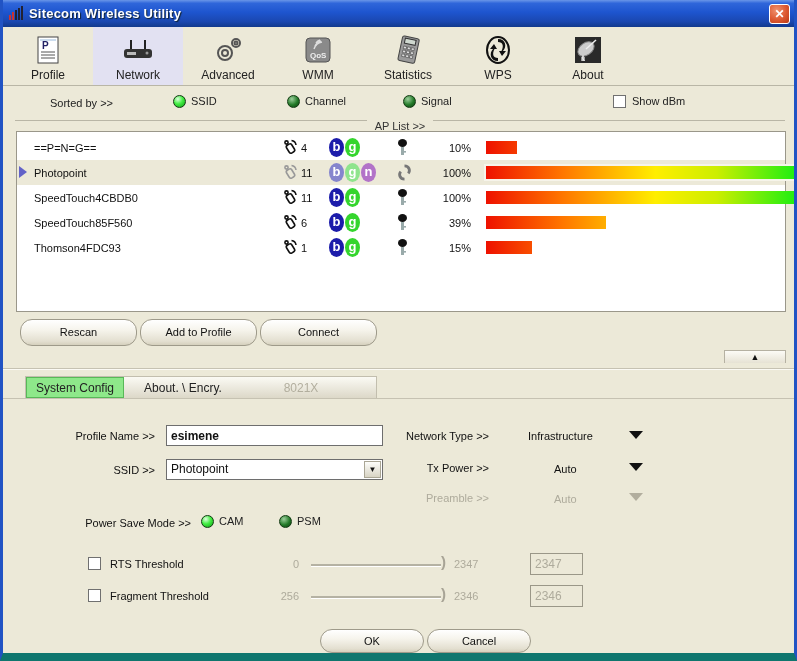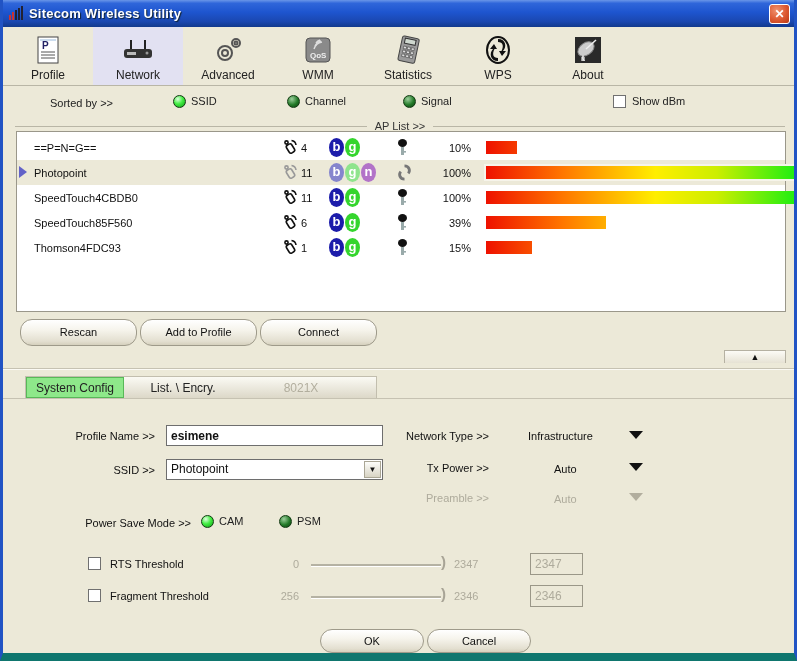--- a/index.html
+++ b/index.html
@@ -40,21 +40,21 @@
   .sortbar .lbl { position:absolute; font-size:11px; color:#222; top:10px; }
   .led {
     display:inline-block; width:13px; height:13px; border-radius:50%;
     border:1px solid #123a12; vertical-align:-3px; margin-right:5px;
   }
   .led.on  { background:radial-gradient(circle at 35% 28%, #dfffdf 0%, #44ee44 45%, #0d9c12 100%); }
   .led.off { background:radial-gradient(circle at 35% 28%, #9ccf9c 0%, #237a28 55%, #0c3d10 100%); }
   .radio-opt { position:absolute; top:8px; font-size:11px; color:#222; }
   .cb { display:inline-block; width:13px; height:13px; background:#fff; border:1px solid #707070; vertical-align:-3px; margin-right:6px; }
   
-  .ap-group-title { position:absolute; top:120px; left:12px; width:770px; display:flex; align-items:center; }
+  .ap-group-title { position:absolute; top:120px; left:12px; width:770px; display:flex; }
   .ap-group-title .line { flex:1; height:1px; background:#b9b6a6; }
   .ap-group-title .txt { font-size:11px; color:#333; padding:0 8px; }
   .ap-list {
     position:absolute; top:131px; left:13px; width:770px; height:181px;
     background:#fff; border:1px solid #9a978a;
   }
   .ap-row { position:relative; height:25px; display:flex; align-items:center; font-size:11px; color:#111; }
   .ap-row.selected { background:#ece9d8; }
   .sel-arrow { position:absolute; left:2px; top:6px; width:0; height:0; display:none;
     border-left:8px solid #6262c8; border-top:6px solid transparent; border-bottom:6px solid transparent; }
@@ -397,21 +397,21 @@
     <div class="btn">Rescan</div>
     <div class="btn">Add to Profile</div>
     <div class="btn">Connect</div>
   </div>
 
   <div class="collapse-btn"><span>▲</span></div>
   <div class="divider"></div>
 
   <div class="tabstrip">
     <div class="tab selected">System Config</div>
-    <div class="tab normal">List. \ Encry.</div>
+    <div class="tab normal">About. \ Encry.</div>
     <div class="tab disabled">8021X</div>
   </div>
   <div class="tab-underline"></div>
 
   <div class="form">
     <span class="flabel" style="left:52px; top:30px; width:100px">Profile Name &gt;&gt;</span>
     <input class="tinput" style="left: 163px; top: 25px; width: 217px; height: 21px; font-weight: bold;" value="esimene">
     <span class="flabel" style="left:82px; top:64px; width:70px">SSID &gt;&gt;</span>
     <div class="tinput" style="left:163px; top:59px; width:217px; height:21px">
       <span>Photopoint</span>

